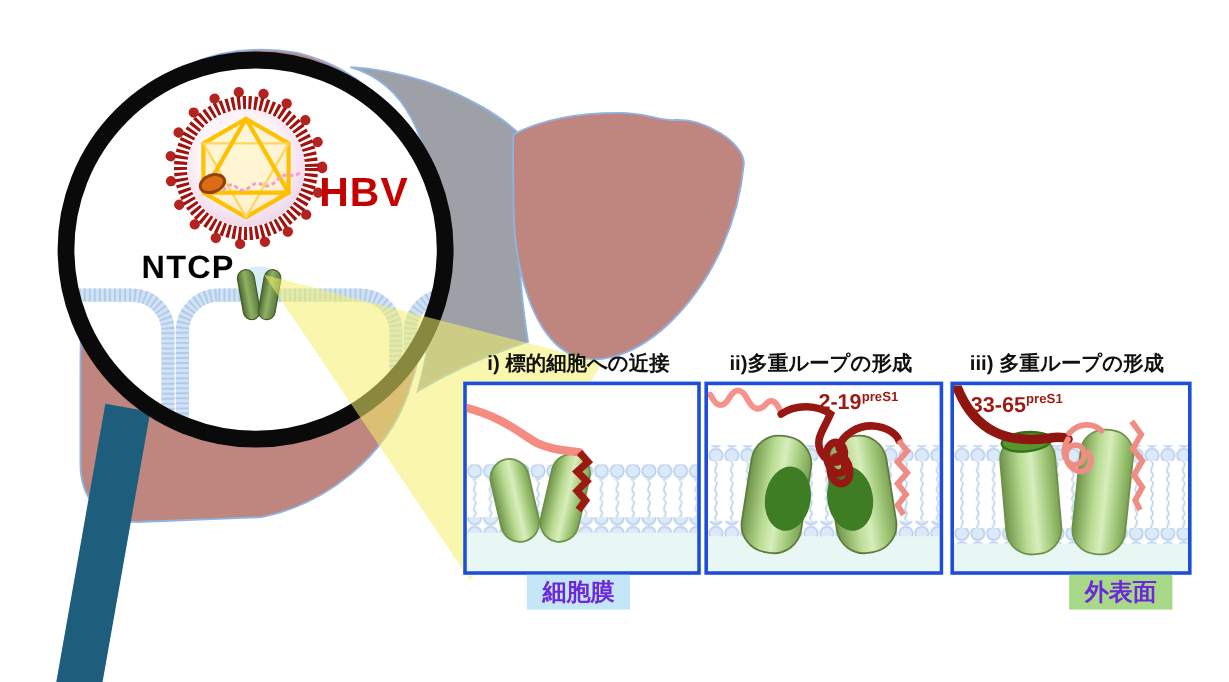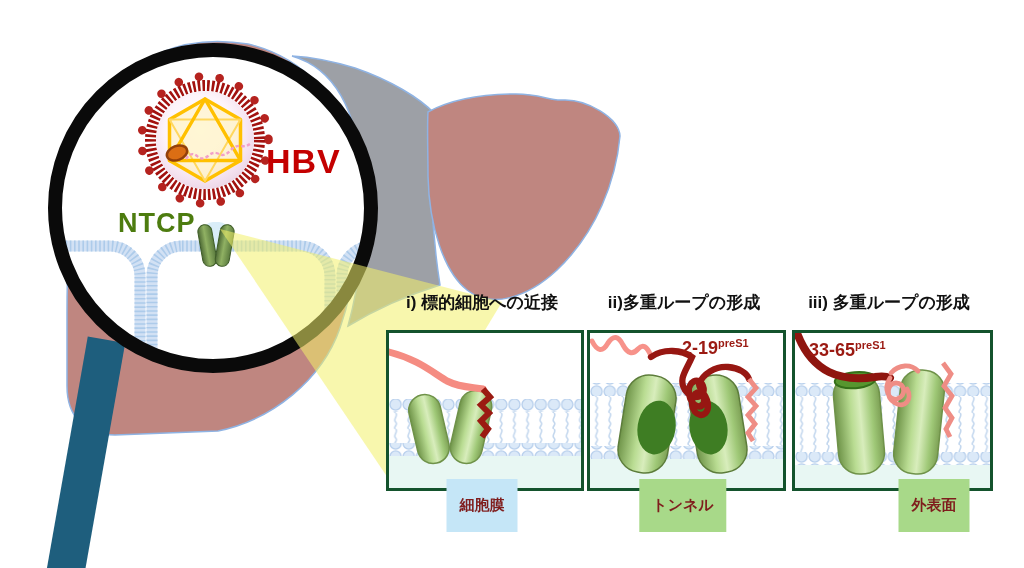--- a/index.html
+++ b/index.html
@@ -1,24 +1,24 @@
 <!DOCTYPE html>
 <html><head>
 <meta charset="utf-8">
 <style>
   html,body{margin:0;padding:0;background:#fff;}
   #stage{position:relative;width:1024px;height:568px;background:#ffffff;overflow:hidden;
          font-family:"Liberation Sans",sans-serif;margin-top:18px;}
   .abs{position:absolute;}
   svg{display:block;}
   .label-hbv{position:absolute;left:266px;top:124px;font-size:34px;font-weight:800;color:#c40000;letter-spacing:1px;}
-  .label-ntcp{position:absolute;left:118px;top:190px;font-size:27px;font-weight:800;color:#4d7c0f;letter-spacing:1px;}
-  .panel{position:absolute;top:312px;width:192px;height:155px;border:3px solid #14532d;background:#ffffff;overflow:hidden;}
+  .label-ntcp{position:absolute;left:118px;top:190px;font-size:27px;font-weight:800;color:#000000;letter-spacing:1px;}
+  .panel{position:absolute;top:300px;width:192px;height:155px;border:3px solid #1d4ed8;background:#ffffff;overflow:hidden;}
   .panel-title{position:absolute;top:273px;height:24px;font-size:17px;font-weight:700;color:#111;text-align:center;white-space:nowrap;}
-  .badge{position:absolute;top:461px;transform:translateX(-50%);padding:17px 13px;font-size:15px;font-weight:700;color:#7f1d1d;white-space:nowrap;}
+  .badge{position:absolute;top:461px;transform:translateX(-50%);padding:1px 13px;font-size:20px;font-weight:700;color:#6d28d9;white-space:nowrap;}
   .badge-blue{background:#c5e6f7;}
   .badge-green{background:#a8d989;}
   .chain-label{position:absolute;font-size:18px;font-weight:800;color:#9b1a12;white-space:nowrap;}
   .chain-label sup{font-size:11px;font-weight:800;}
 </style>
 </head>
 <body>
 
 <div id="stage">
 
@@ -209,16 +209,15 @@
       </g>
       <path d="M2,0 C8,16 18,31 34,39 C48,46 66,46 80,44 C86,43 91,43 95,45" fill="none" stroke="#8f150f" stroke-width="8" stroke-linecap="round"></path>
       <path d="M95,45 C88,56 94,68 102,66 C112,63 110,50 101,50 C92,50 90,64 100,70
                C110,76 118,66 112,56 M96,40 C104,31 116,31 123,38" fill="none" stroke="#ef8d85" stroke-width="4.8" stroke-linecap="round"></path>
       <polyline points="148,30 156,41 149,53 157,63 150,75 157,85 151,96 155,104" fill="none" stroke="#ef8d85" stroke-width="4.8"></polyline>
     </svg>
     <div class="chain-label" style="left:14px;top:6px"><span>33-65</span><sup>preS1</sup></div>
   </div>
 
   <div class="badge badge-blue" style="left:482px">細胞膜</div>
-  <div class="badge badge-green" style="left:683px">トンネル</div>
   <div class="badge badge-green" style="left:934px">外表面</div>
 
 </div>
 
 </body></html>

